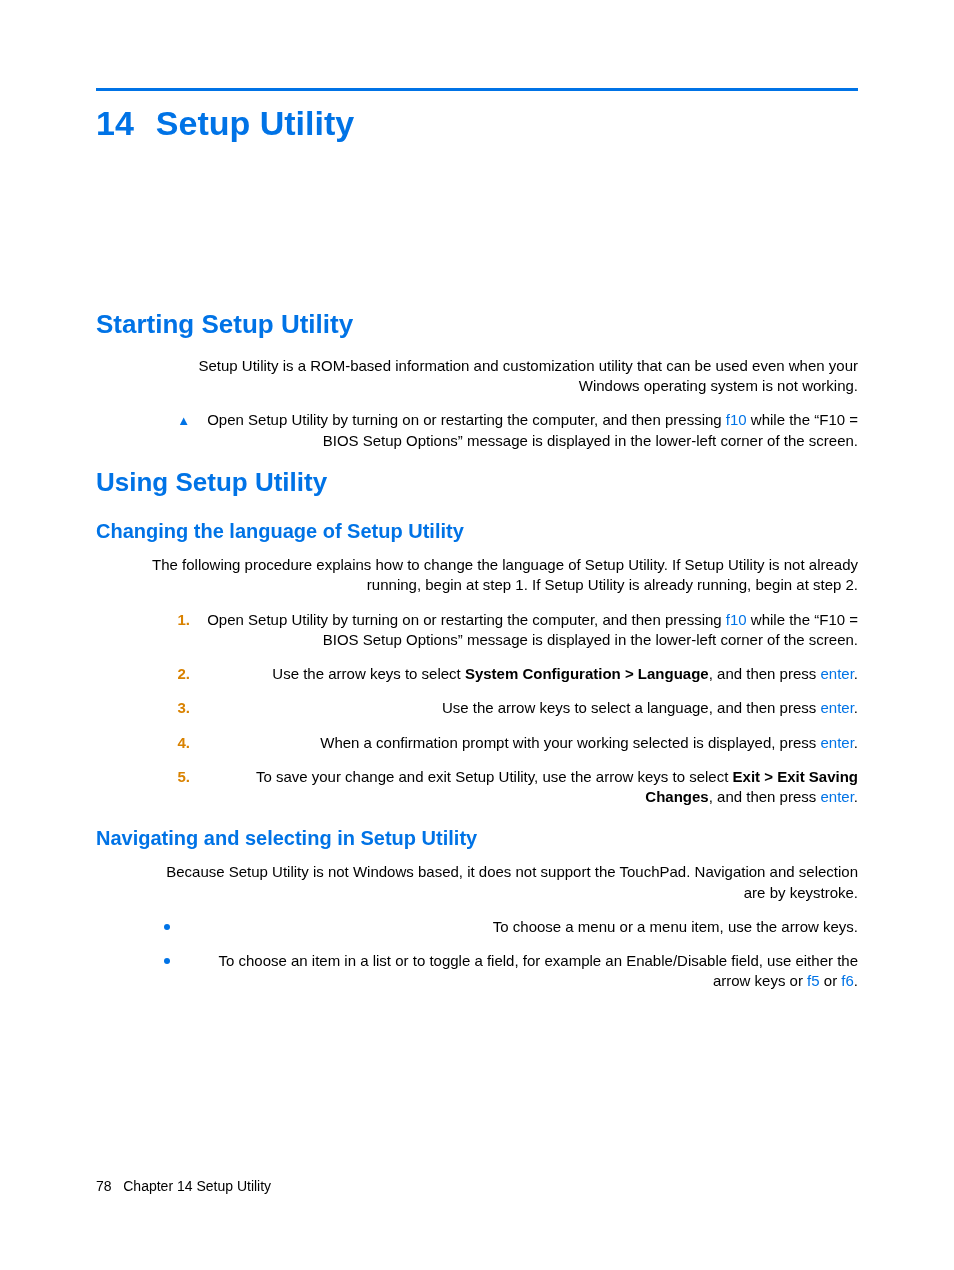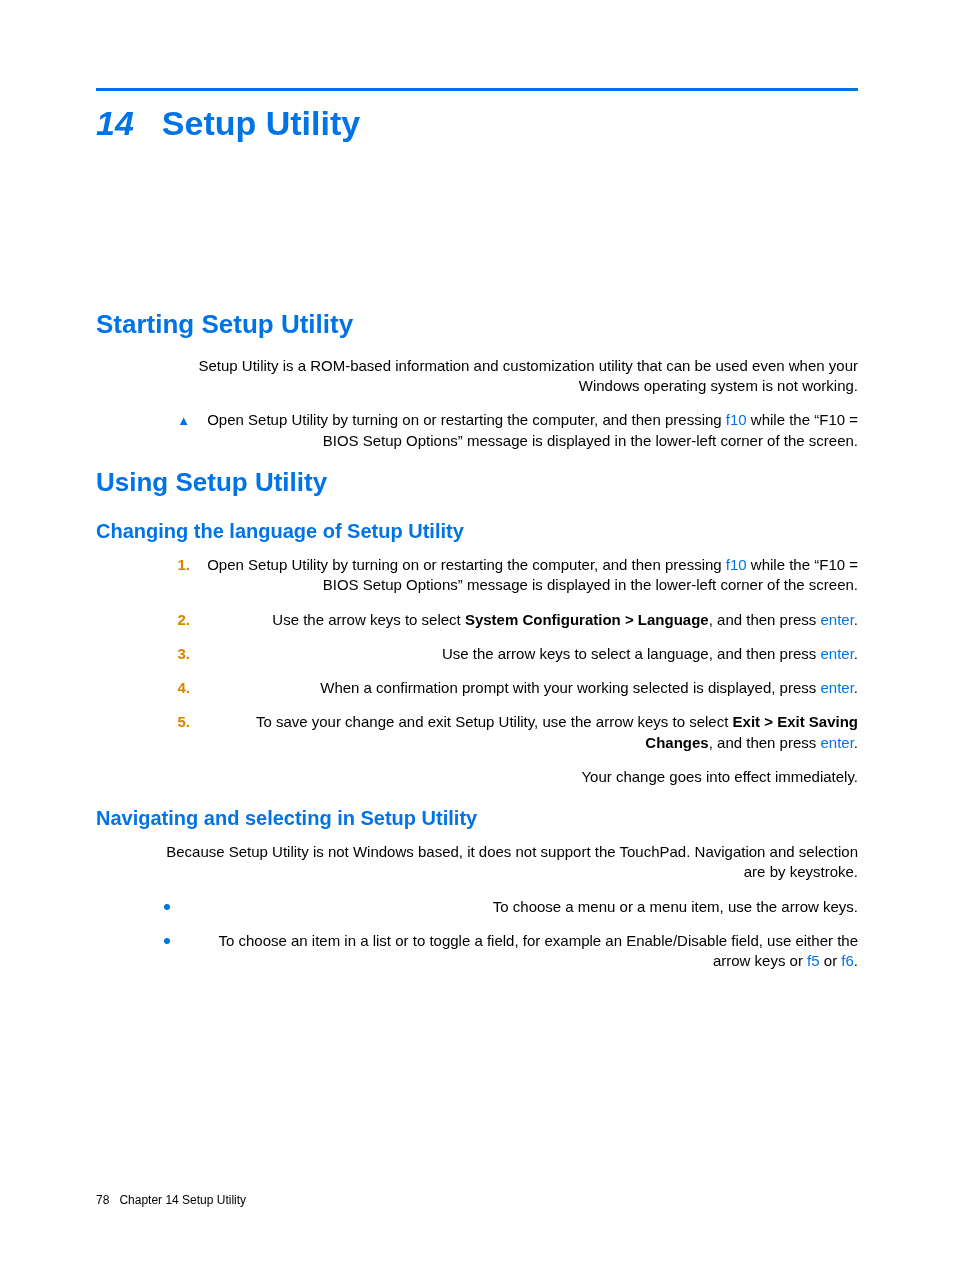--- a/index.html
+++ b/index.html
@@ -23,21 +23,21 @@
   .rule {
     border-top: 3px solid var(--accent);
     margin-bottom: 10px;
   }
   h1.chapter {
     color: var(--accent);
     font-size: 34px;
     font-weight: 700;
     margin: 0 0 160px 0;
   }
-  h1.chapter .num { margin-right: 28px; font-style: italic; }
+  h1.chapter .num { margin-right: 22px; }
   h2.section {
     color: var(--accent);
     font-size: 26px;
     font-weight: 700;
     margin: 0 0 14px 0;
   }
   h3.subsection {
     color: var(--accent);
     font-size: 20px;
     font-weight: 700;
@@ -72,22 +72,22 @@
     font-weight: 700;
   }
   .dot {
     width: 6px; height: 6px; border-radius: 50%;
     background: var(--accent);
     margin-top: 7px;
   }
   .footer {
     position: absolute;
     left: 96px;
-    bottom: 62px;
-    font-size: 12px;
+    bottom: 74px;
+    font-size: 14px;
   }
   .gap { margin-top: 28px; }
 </style>
 </head>
 <body>
 
 <div class="rule"></div>
 
 <h1 class="chapter">
   <span class="num">14</span><span>Setup Utility</span>
@@ -102,20 +102,21 @@
     <div class="content">
       <span>Open Setup Utility by turning on or restarting the computer, and then pressing </span><span class="kb">f10</span><span> while the “F10 = BIOS Setup Options” message is displayed in the lower-left corner of the screen.</span>
     </div>
   </div>
 </div>
 
 <h2 class="section gap">Using Setup Utility</h2>
 
 <h3 class="subsection">Changing the language of Setup Utility</h3>
 <div class="body-indent">
+  <p>The following procedure explains how to change the language of Setup Utility. If Setup Utility is not already running, begin at step 1. If Setup Utility is already running, begin at step 2.</p>
 
   <div class="step-row">
     <div class="marker"><span class="num-marker">1.</span></div>
     <div class="content">
       <span>Open Setup Utility by turning on or restarting the computer, and then pressing </span><span class="kb">f10</span><span> while the “F10 = BIOS Setup Options” message is displayed in the lower-left corner of the screen.</span>
     </div>
   </div>
 
   <div class="step-row">
     <div class="marker"><span class="num-marker">2.</span></div>
@@ -138,21 +139,20 @@
     </div>
   </div>
 
   <div class="step-row">
     <div class="marker"><span class="num-marker">5.</span></div>
     <div class="content">
       <span>To save your change and exit Setup Utility, use the arrow keys to select </span><b>Exit &gt; Exit Saving Changes</b><span>, and then press </span><span class="kb">enter</span><span>.</span>
     </div>
   </div>
 
-  <p>Your change goes into effect immediately.</p>
 </div>
 
 <h3 class="subsection">Navigating and selecting in Setup Utility</h3>
 <div class="body-indent">
   <p>Because Setup Utility is not Windows based, it does not support the TouchPad. Navigation and selection are by keystroke.</p>
 
   <div class="bullet-row">
     <div class="marker">
         <span class="dot"></span>
       </div>

